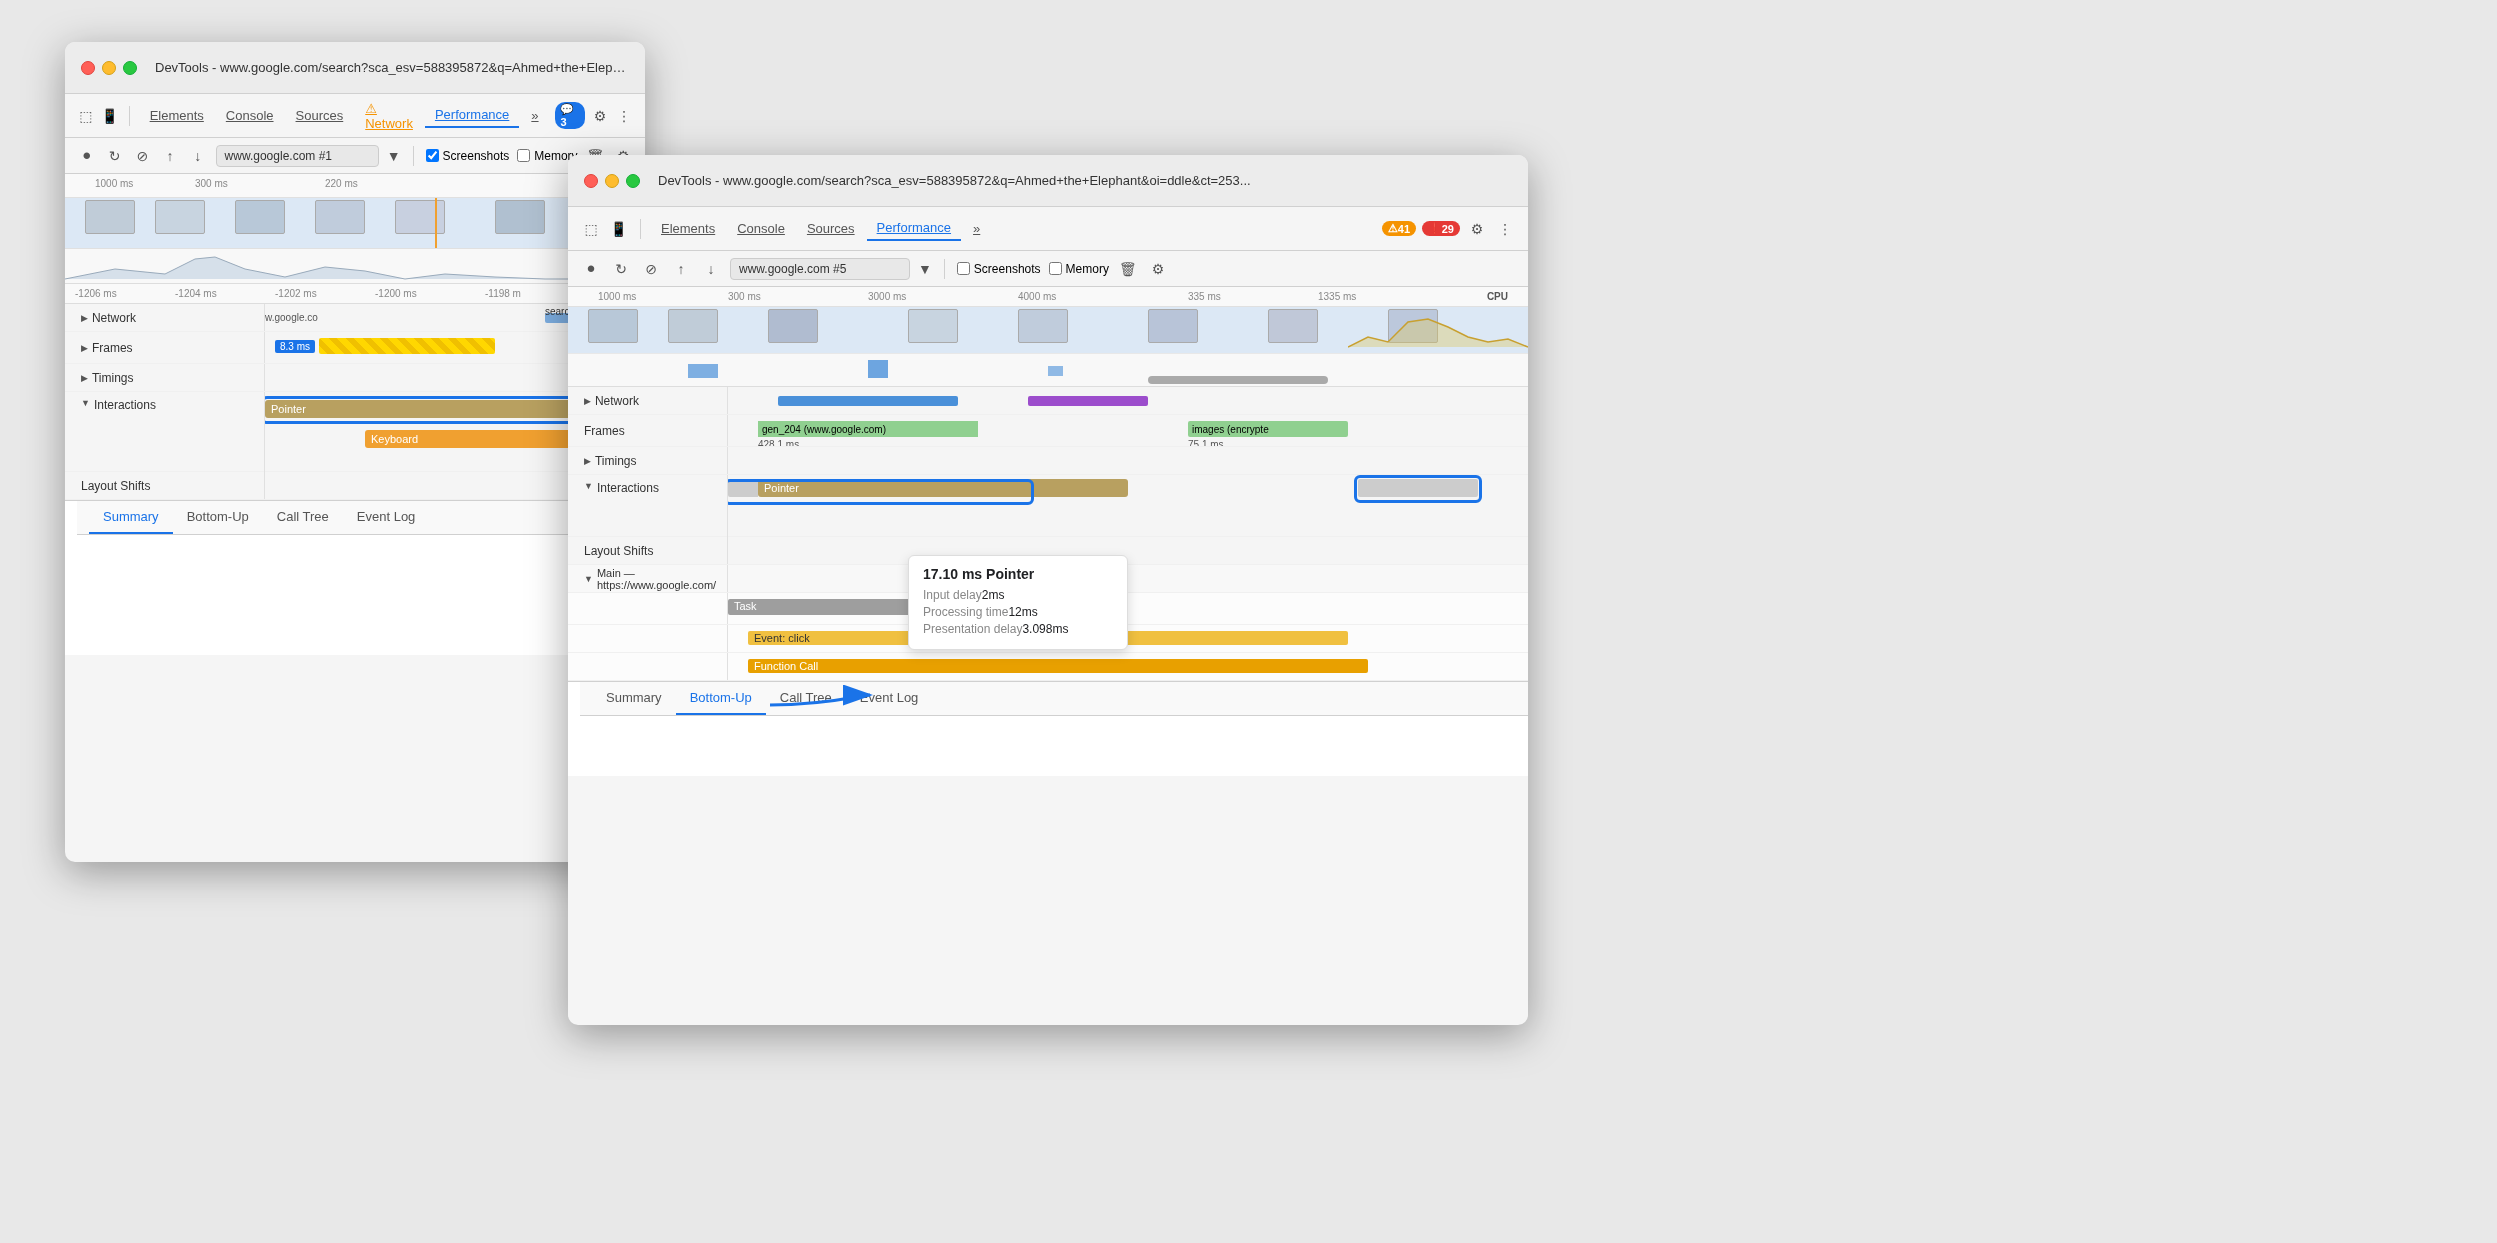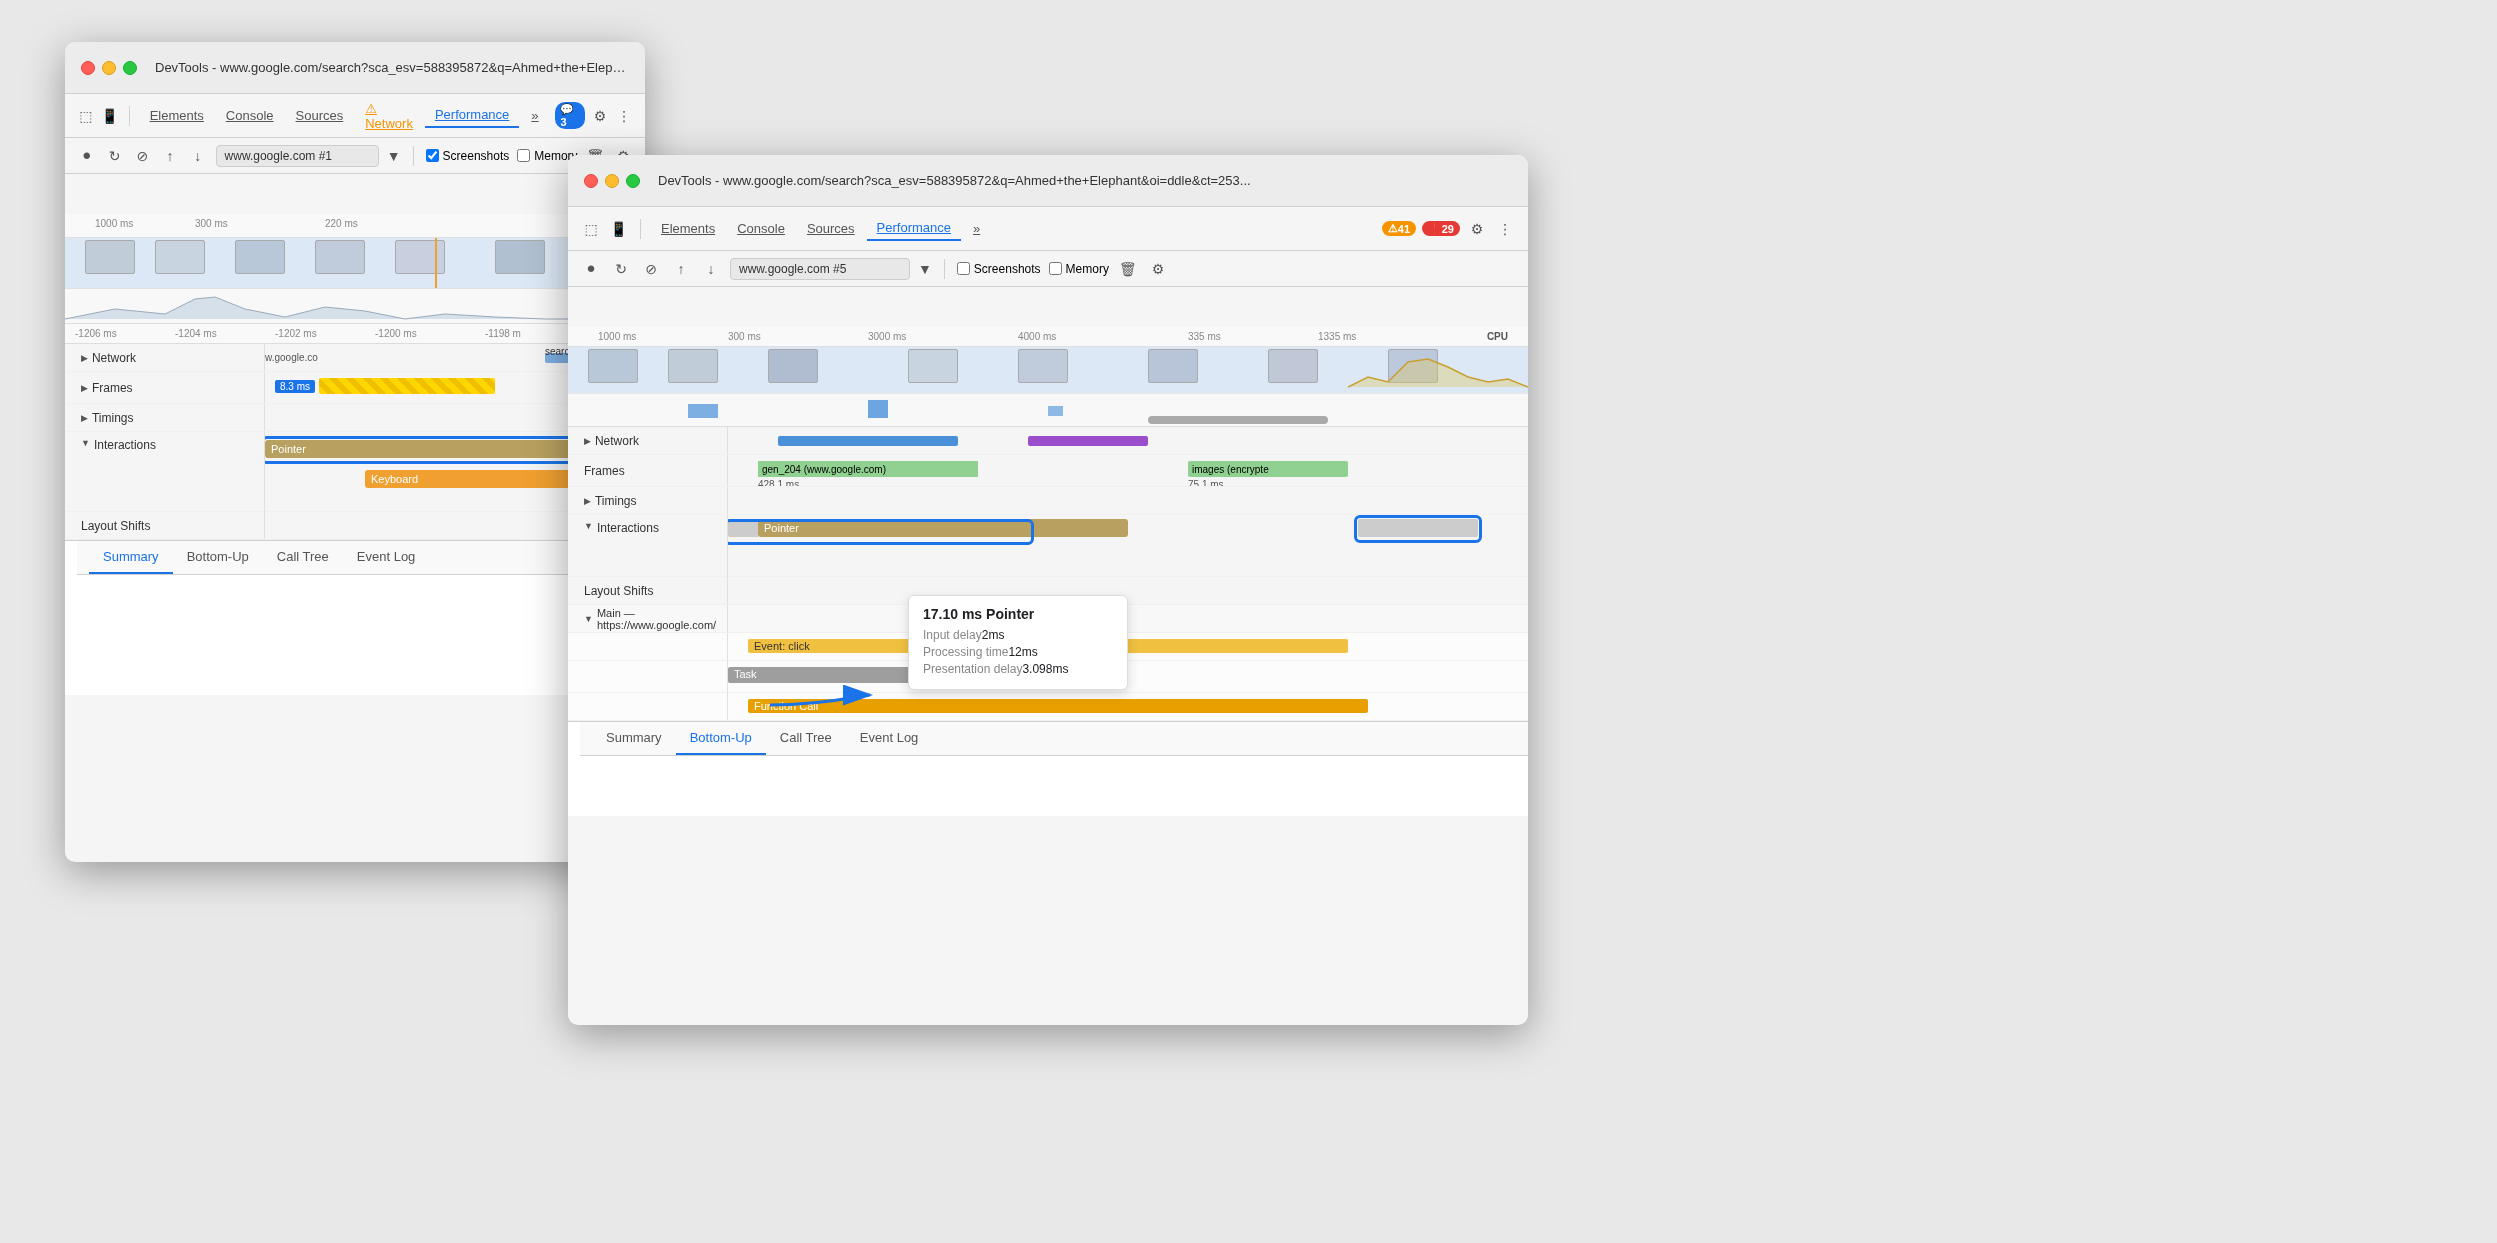--- a/index.html
+++ b/index.html
@@ -314,21 +314,20 @@
       margin: 0 4px;
     }
 
     
     .timeline-overview {
       height: 80px;
       background: #fafafa;
       border-bottom: 1px solid #ddd;
       position: relative;
       overflow: hidden;
-      margin-top: 40px;
     }
 
     
     .scroll-handle {
       position: absolute;
       bottom: 2px;
       height: 8px;
       background: #aaa;
       border-radius: 4px;
     }
@@ -666,34 +665,34 @@
     </div>
 
     <div class="track-row" style="background:#f8f8f8;">
       <div class="track-label" style="width:160px; min-width:160px;">
         <span class="arrow">▼</span>
         <span style="font-size:11px;">Main — https://www.google.com/</span>
       </div>
       <div class="track-content"></div>
     </div>
 
+    <div class="track-row" style="height:32px; background:#fcfcfc;">
+      <div class="track-label" style="width:160px; min-width:160px; padding-left:24px;"></div>
+      <div class="track-content" style="position:relative; height:32px;">
+        <div class="task-bar task-gray" style="left:0; width:280px;">
+          <span style="font-size:11px; color:white; padding:2px 6px;">Task</span>
+        </div>
+      </div>
+    </div>
+
     <div class="track-row" style="height:28px; background:#fcfcfc;">
       <div class="track-label" style="width:160px; min-width:160px; padding-left:24px;"></div>
       <div class="track-content" style="position:relative; height:28px;">
         <div class="task-bar task-yellow" style="left:20px; width:600px; height:14px;">
           <span style="font-size:11px; color:#333; padding:1px 6px;">Event: click</span>
-        </div>
-      </div>
-    </div>
-
-    <div class="track-row" style="height:32px; background:#fcfcfc;">
-      <div class="track-label" style="width:160px; min-width:160px; padding-left:24px;"></div>
-      <div class="track-content" style="position:relative; height:32px;">
-        <div class="task-bar task-gray" style="left:0; width:280px;">
-          <span style="font-size:11px; color:white; padding:2px 6px;">Task</span>
         </div>
       </div>
     </div>
 
     <div class="track-row" style="height:28px; background:#fcfcfc;">
       <div class="track-label" style="width:160px; min-width:160px; padding-left:24px;"></div>
       <div class="track-content" style="position:relative; height:28px;">
         <div class="task-bar task-gold" style="left:20px; width:620px; height:14px;">
           <span style="font-size:11px; color:white; padding:1px 6px;">Function Call</span>
         </div>

